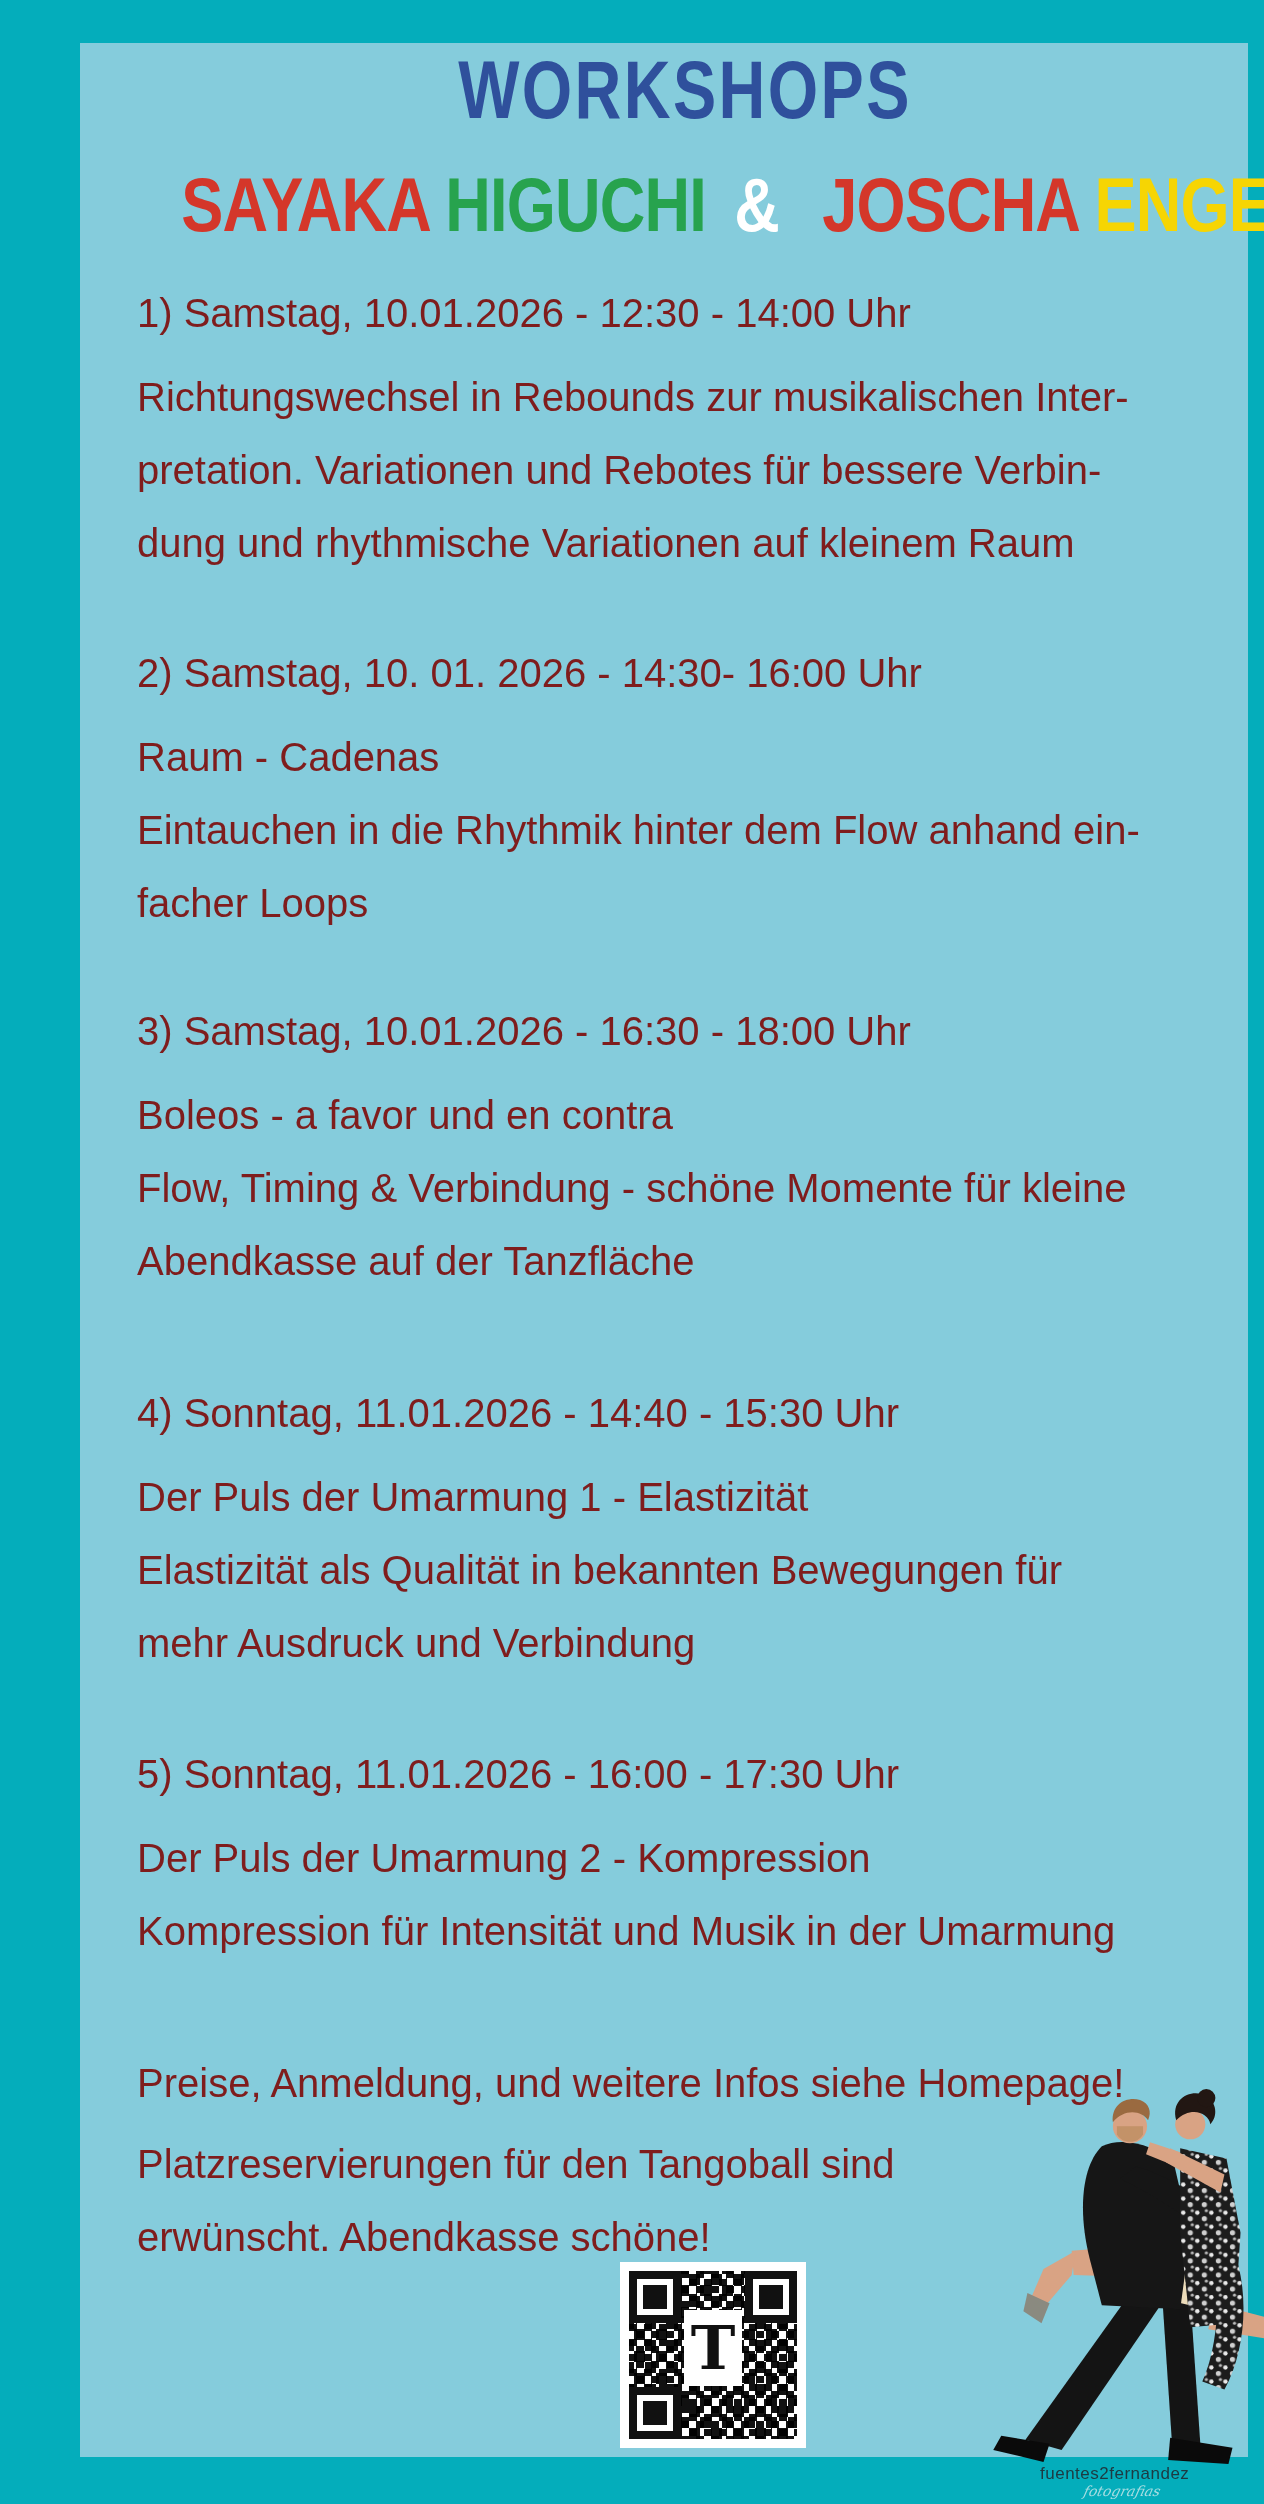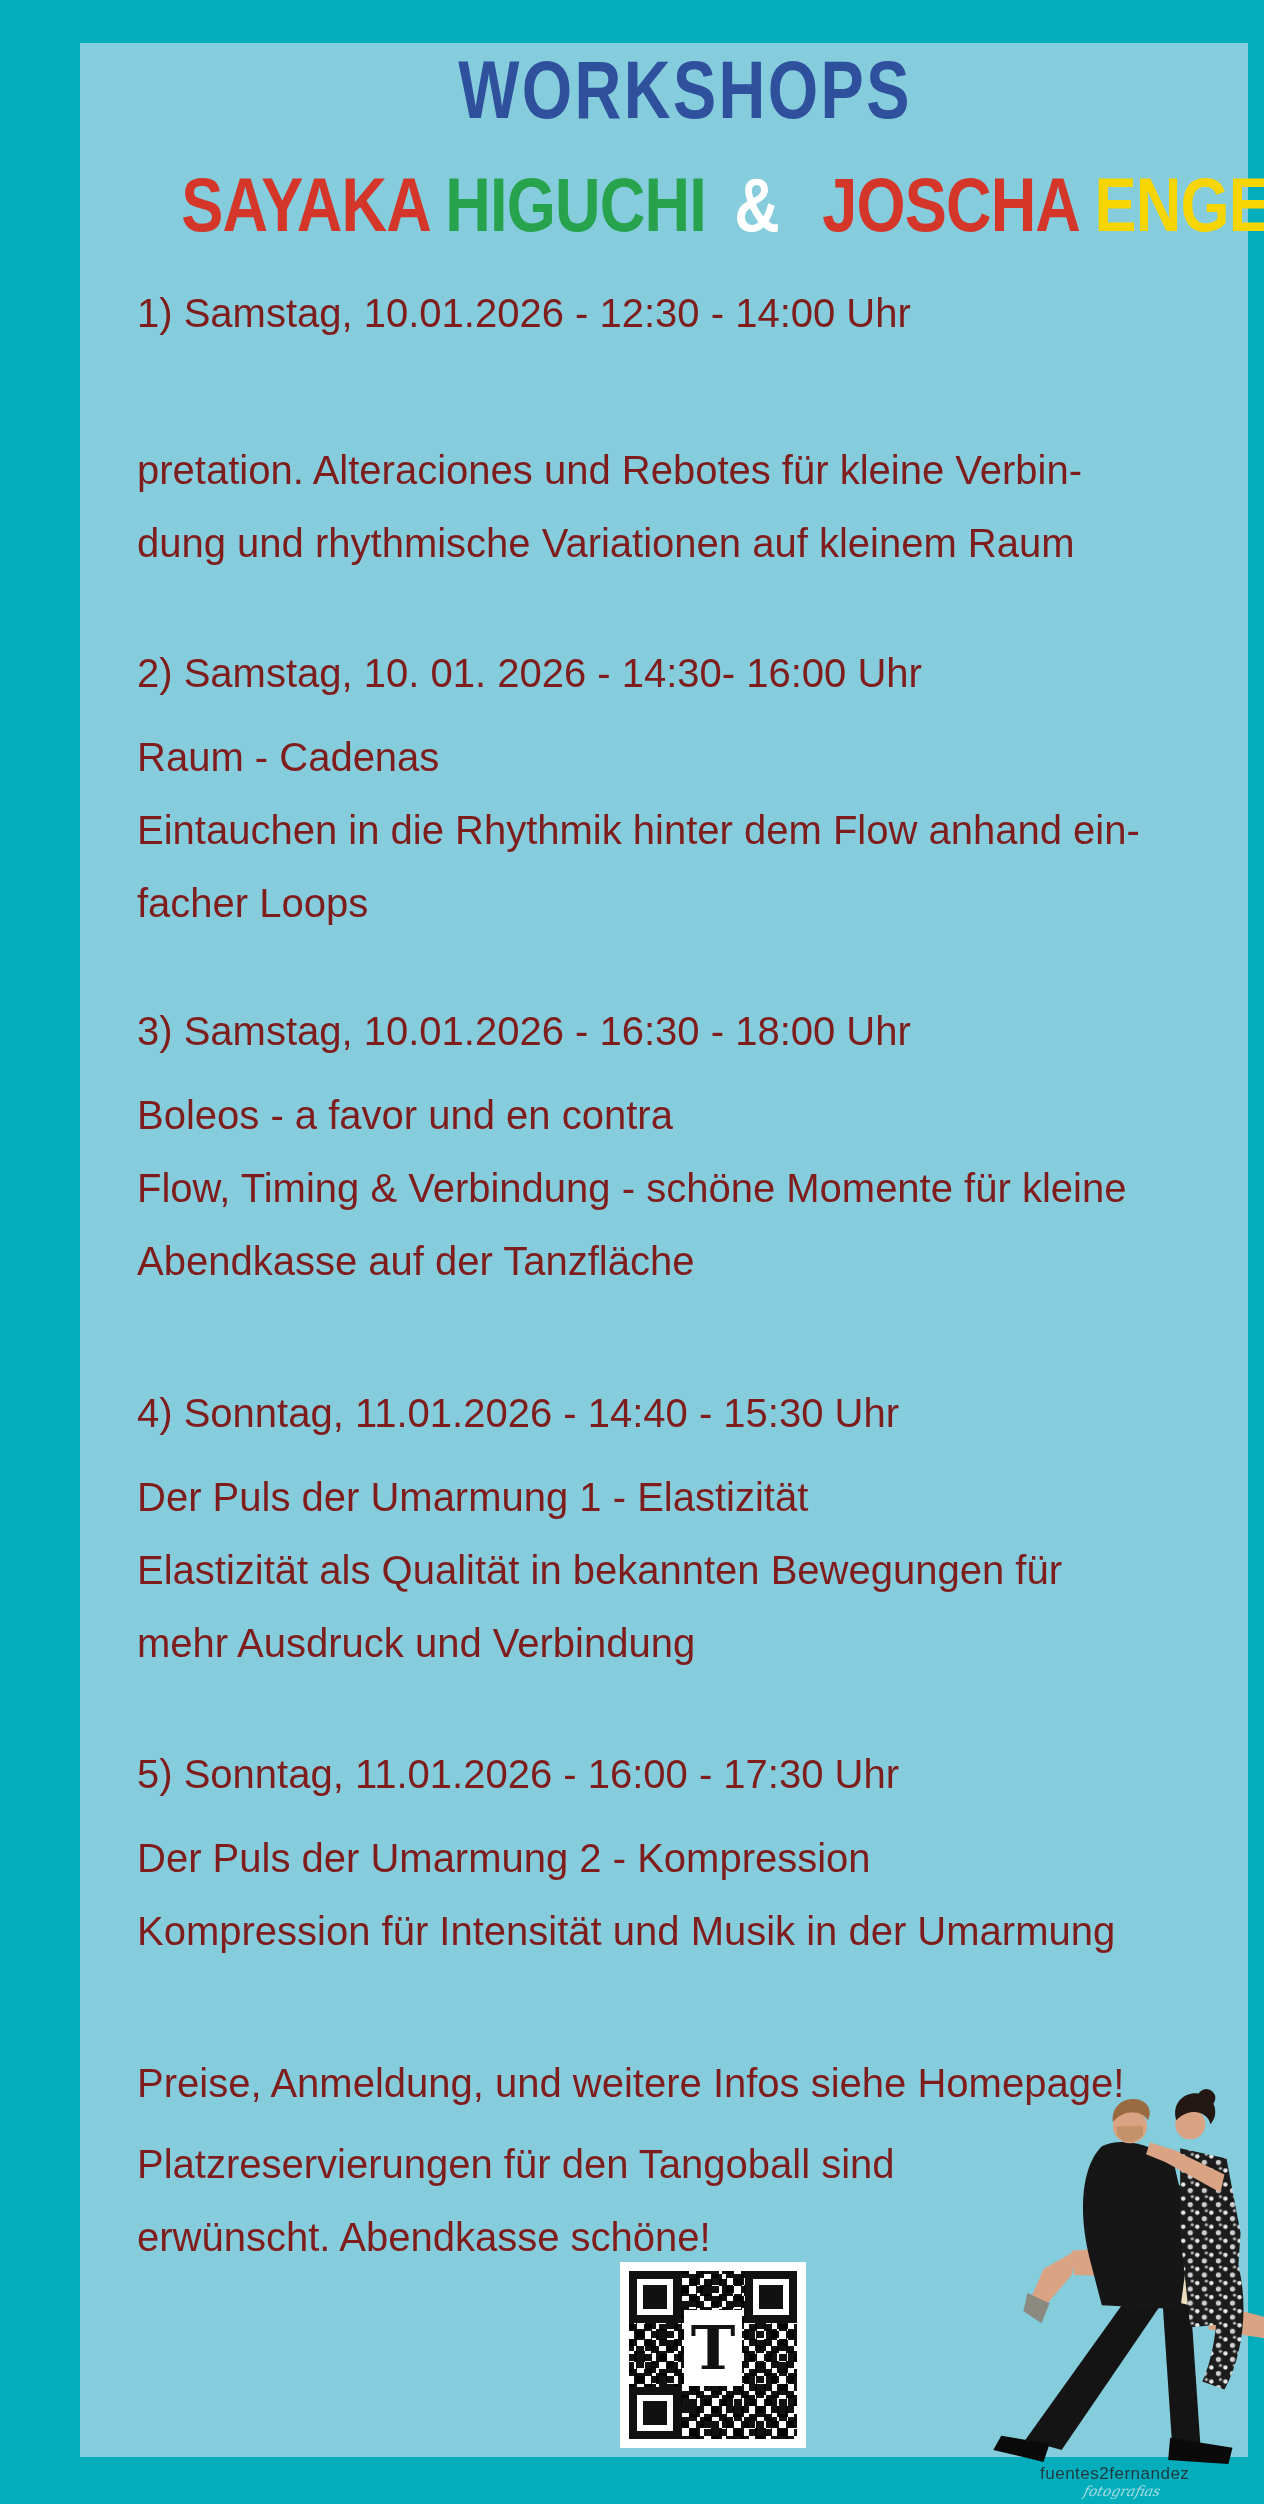--- a/index.html
+++ b/index.html
@@ -87,21 +87,22 @@
 
   <div class="names">
     <span class="c-red">SAYAKA</span>
     <span class="c-green">HIGUCHI</span>
     <span class="c-white amp">&amp;</span>
     <span class="c-red">JOSCHA</span>
     <span class="c-yellow">ENGEL</span>
   </div>
 
   <div class="txt s1h">1) Samstag, 10.01.2026 - 12:30 - 14:00 Uhr</div>
-  <div class="txt s1b">pretation. Alteraciones und Rebotes für kleine Verbin-</div>
+  <div class="txt s1a">Richtungswechsel in Rebounds zur musikalischen Inter-</div>
+  <div class="txt s1b">pretation. Variationen und Rebotes für bessere Verbin-</div>
   <div class="txt s1c">dung und rhythmische Variationen auf kleinem Raum</div>
 
   <div class="txt s2h">2) Samstag, 10. 01. 2026 - 14:30- 16:00 Uhr</div>
   <div class="txt s2a">Raum - Cadenas</div>
   <div class="txt s2b">Eintauchen in die Rhythmik hinter dem Flow anhand ein-</div>
   <div class="txt s2c">facher Loops</div>
 
   <div class="txt s3h">3) Samstag, 10.01.2026 - 16:30 - 18:00 Uhr</div>
   <div class="txt s3a">Boleos - a favor und en contra</div>
   <div class="txt s3b">Flow, Timing &amp; Verbindung - schöne Momente für kleine</div>

